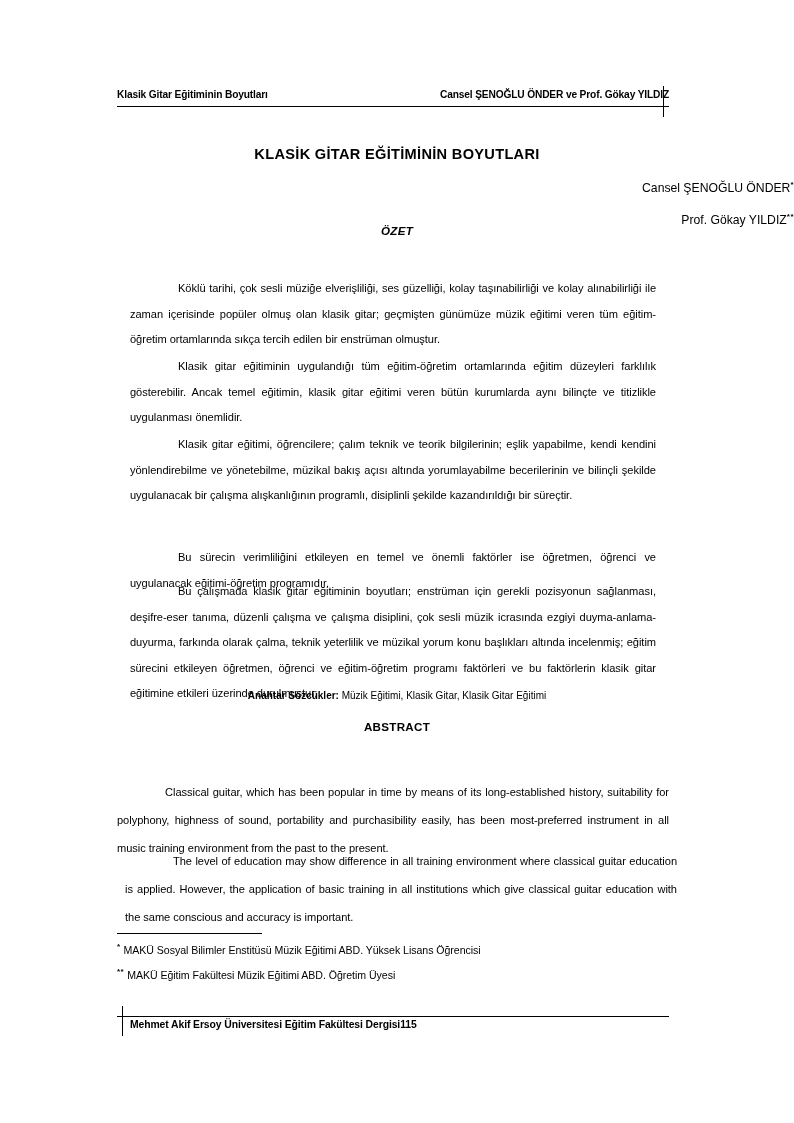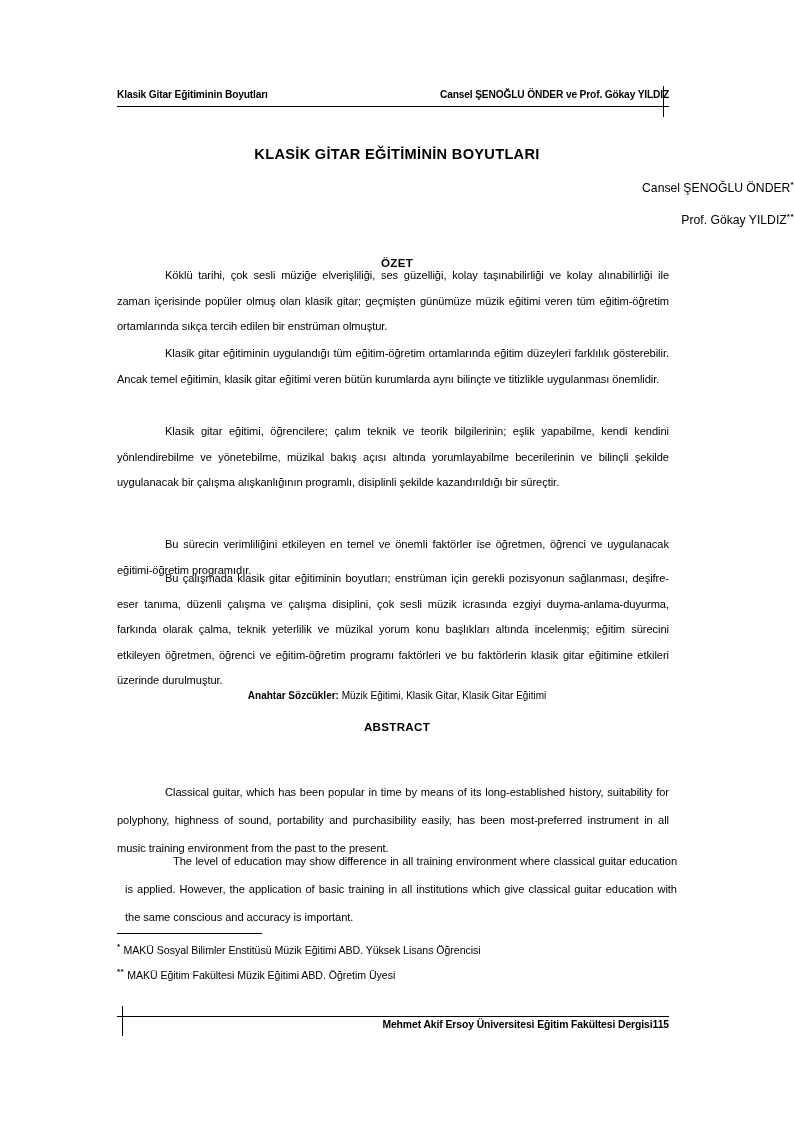--- a/index.html
+++ b/index.html
@@ -83,31 +83,31 @@
   }
   .section-heading {
     position: absolute;
     left: 0;
     width: 794px;
     text-align: center;
     font-size: 11.6px;
     font-weight: bold;
     letter-spacing: 0.3px;
   }
-  .h-ozet { top: 256px; }
+  .h-ozet { top: 224px; font-style: italic; }
   .h-abstract { top: 720px; }
 
   
   .body-col {
     position: absolute;
     left: 117px;
     width: 552px;
   }
   p.para {
-    margin: 0;
+    margin: 13px;
     font-size: 11.1px;
     line-height: 25.5px;
     text-align: justify;
     text-indent: 48px;
     letter-spacing: -0.05px;
   }
   .p1 { top: 263px; }
   .p2 { top: 341px; }
   .p3 { top: 419px; }
   .p4 { top: 532px; }
@@ -176,21 +176,21 @@
     width: 0;
     height: 30px;
     border-left: 1.4px solid #000;
   }
   .footer-row {
     position: absolute;
     left: 130px;
     top: 1019px;
     width: 539px;
     display: flex;
-    justify-content: flex-end;
+    justify-content: flex-start;
     align-items: baseline;
     font-size: 10.4px;
     font-weight: bold;
     letter-spacing: -0.1px;
   }
 </style>
 </head>
 <body>
 
 <div class="page">

